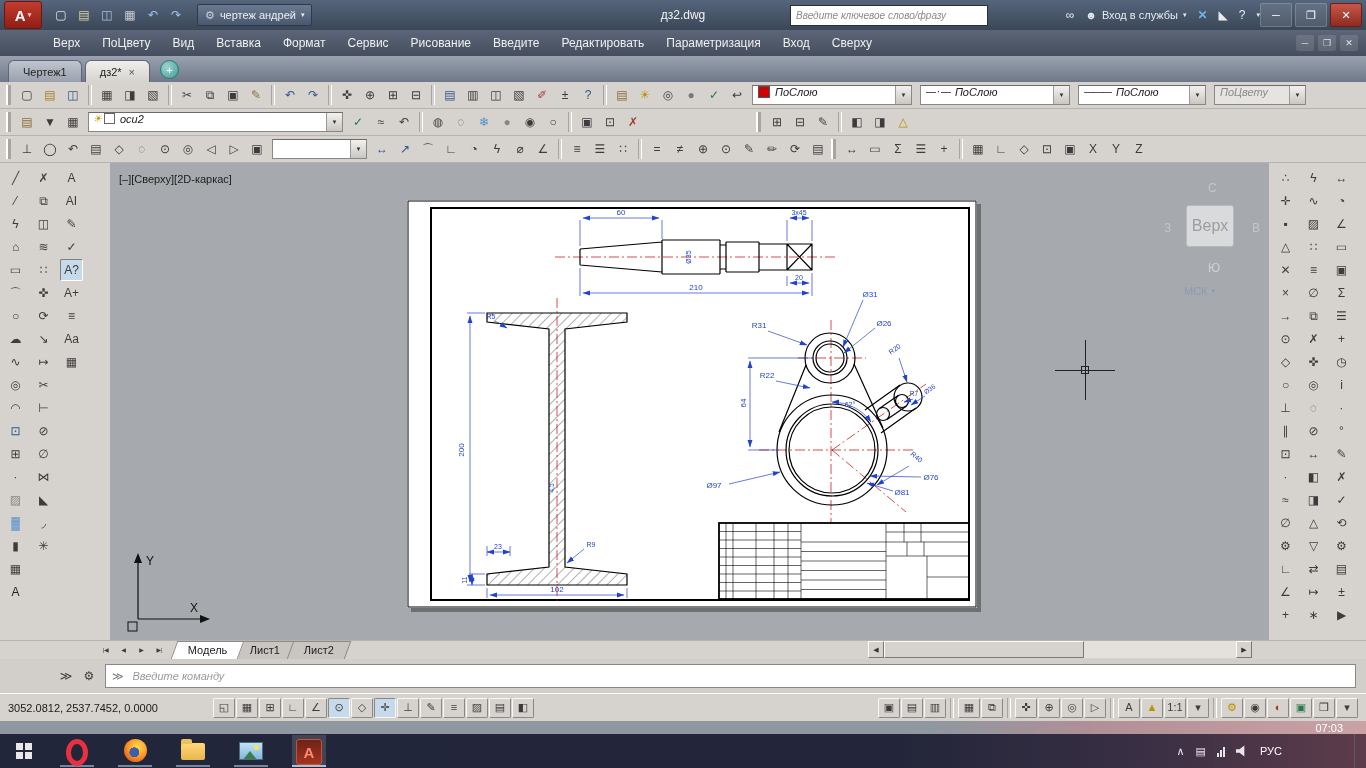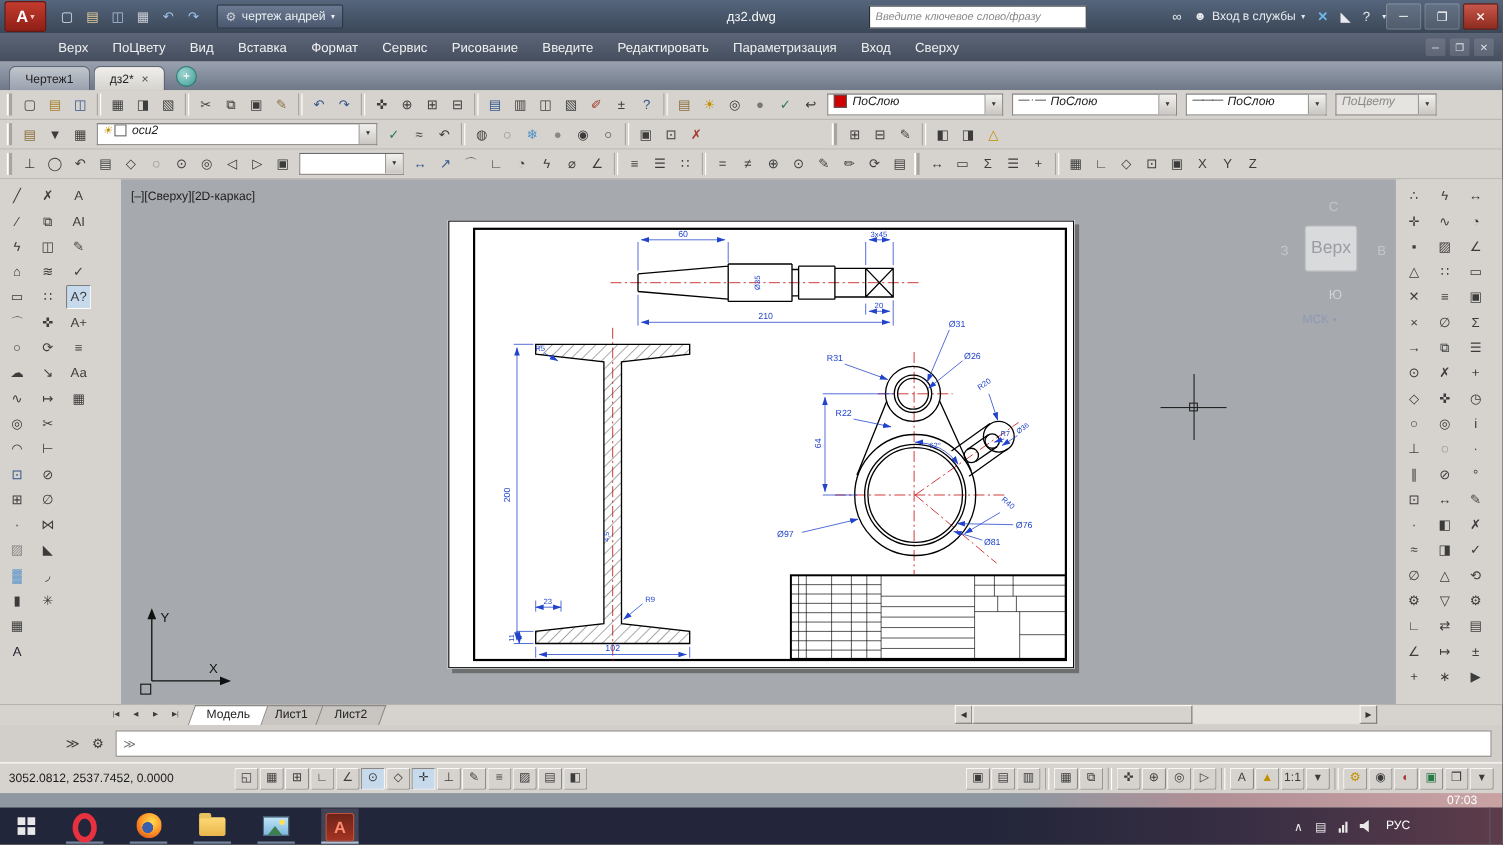--- a/index.html
+++ b/index.html
@@ -1092,20 +1092,21 @@
     <div class="tbar">
         <span class="tbtn">
           <i class="gl">≫</i>
         </span>
         <span class="tbtn">
           <i class="gl">⚙</i>
         </span>
       </div>
     <div class="cmdinput">
       <span class="prompt">≫</span>
+      <input placeholder="Введите команду" style="">
     </div>
   </div>
 
   <div class="statusbar">
     <span class="coords">3052.0812, 2537.7452, 0.0000</span>
     <div class="tbar stg">
         <span class="tbtn">
           <i class="gl">◱</i>
         </span>
         <span class="tbtn">

